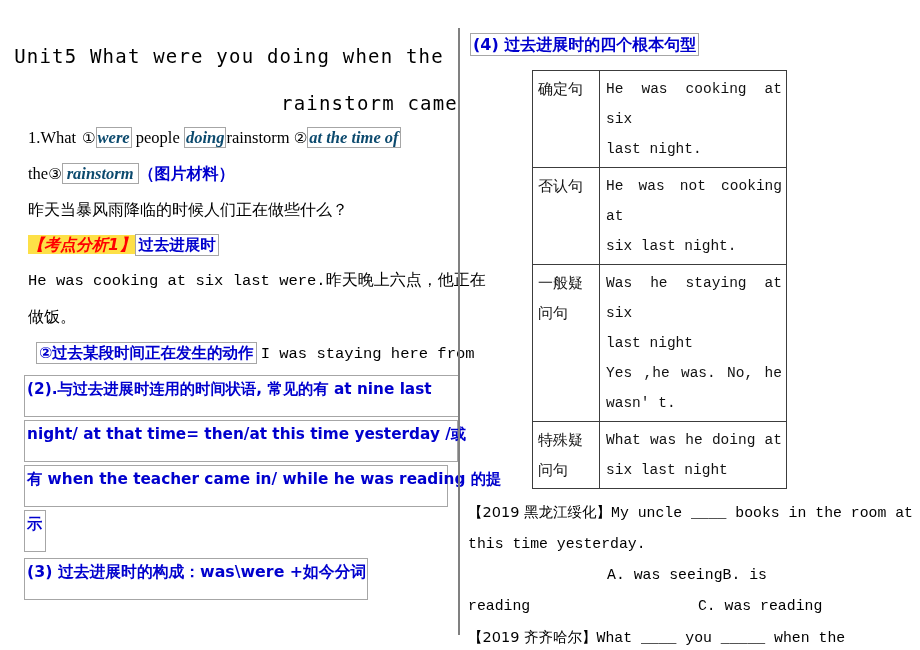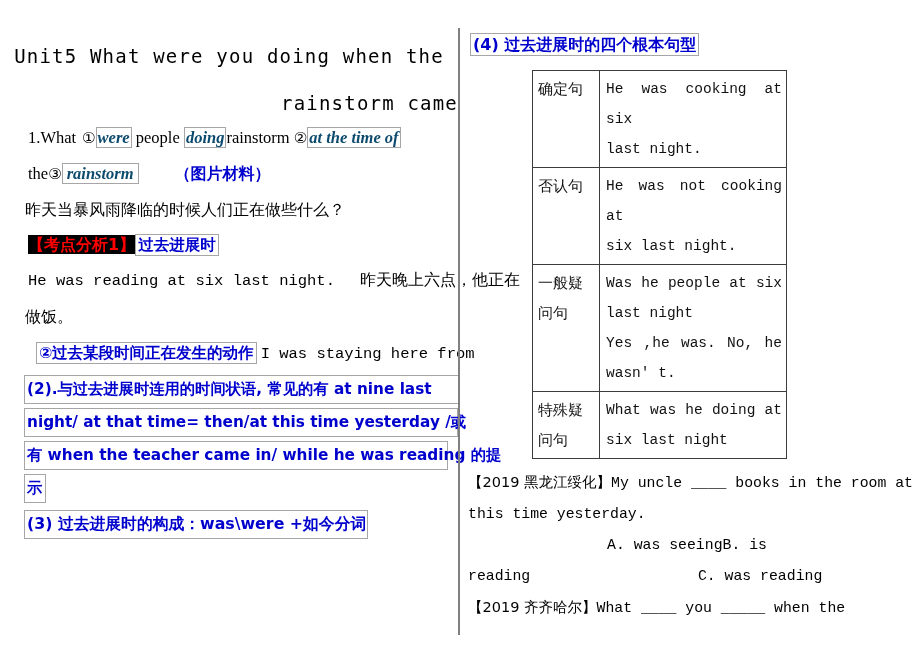--- a/index.html
+++ b/index.html
@@ -72,37 +72,37 @@
     margin: 0;
   }
 
   .mono {
     font-family: "Liberation Mono", "DejaVu Sans Mono", monospace;
     font-size: 15.5px;
   }
   .serif-cn {
     font-family: Liberation Sans, sans-serif;
     font-size: 16px;
-    padding-left: 25px;
   }
 
   
   .hl-green {
     background: #00ff00;
     color: #ff0000;
     font-family: "Liberation Mono", "DejaVu Sans Mono", monospace;
     font-weight: bold;
     font-size: 17px;
   }
   .hl-green-cn {
-    background: #000000;
+    background: #fde047;
     color: #ff0000;
     font-family: "DejaVu Sans", sans-serif;
     font-weight: bold;
     font-size: 16px;
+    font-style: italic;
   }
   .box {
     border: 1px solid #a6a6a6;
     padding: 0 1px;
   }
   .box-blue {
     border: 1px solid #a6a6a6;
     color: #0000cd;
     font-family: "DejaVu Sans", "Liberation Sans", sans-serif;
     font-weight: bold;
@@ -114,37 +114,36 @@
     font-style: italic;
     font-weight: bold;
     font-family: "Liberation Serif", serif;
     font-size: 16.5px;
   }
   .blue-b {
     color: #0000cd;
     font-weight: bold;
     font-family: "DejaVu Sans", sans-serif;
     font-size: 15.5px;
-    margin-left: 36px;
   }
   .circnum {
     font-family: "DejaVu Sans", sans-serif;
     font-size: 15px;
   }
 
   
   .boxline {
     display: inline-block;
     border: 1px solid #a6a6a6;
     color: #0000cd;
     font-weight: bold;
     font-family: "DejaVu Sans", "Liberation Sans", sans-serif;
     font-size: 15.3px;
     line-height: 22px;
-    padding: 2px 1px 3px 2px;
+    padding: 2px 1px 16px 2px;
     white-space: nowrap;
     box-sizing: border-box;
   }
   .blkrow { padding-left: 24px; margin: 0; line-height: 33px; }
 
   
   .rt-head {
     padding-left: 8px;
     line-height: 30px;
     padding-top: 30px;
@@ -219,21 +218,21 @@
     </div>
 
     <div class="line serif-cn">昨天当暴风雨降临的时候人们正在做些什么？</div>
 
     <div class="line" style="line-height:34px;">
       <span class="hl-green-cn">【考点分析1】</span><span class="box-blue">过去进展时</span>
     </div>
 
 
     <div class="line">
-      <span class="mono">He was reading at six last night.</span><span class="serif-cn">昨天晚上六点，他正在</span>
+      <span class="mono">He was cooking at six last were.</span><span class="serif-cn">昨天晚上六点，他正在</span>
     </div>
 
     <div class="line serif-cn">做饭。</div>
 
     <div class="line" style="line-height:36px;margin-left:8px;">
       <span class="box-blue">②过去某段时间正在发生的动作</span><span class="gap" style="width:4px"></span><span class="mono">I was staying here from</span>
     </div>
 
 
     <div class="blkrow">
@@ -278,21 +277,21 @@
             <div class="just">He was not cooking at</div>
             <div>six last night.</div>
           </td>
         </tr>
         <tr>
           <td class="lab">
             <div>一般疑</div>
             <div>问句</div>
           </td>
           <td>
-            <div class="just">Was he people at six</div>
+            <div class="just">Was he staying at six</div>
             <div>last night</div>
             <div class="just">  Yes ,he was.  No, he</div>
             <div>wasn' t.</div>
           </td>
         </tr>
         <tr>
           <td class="lab">
             <div>特殊疑</div>
             <div>问句</div>
           </td>

